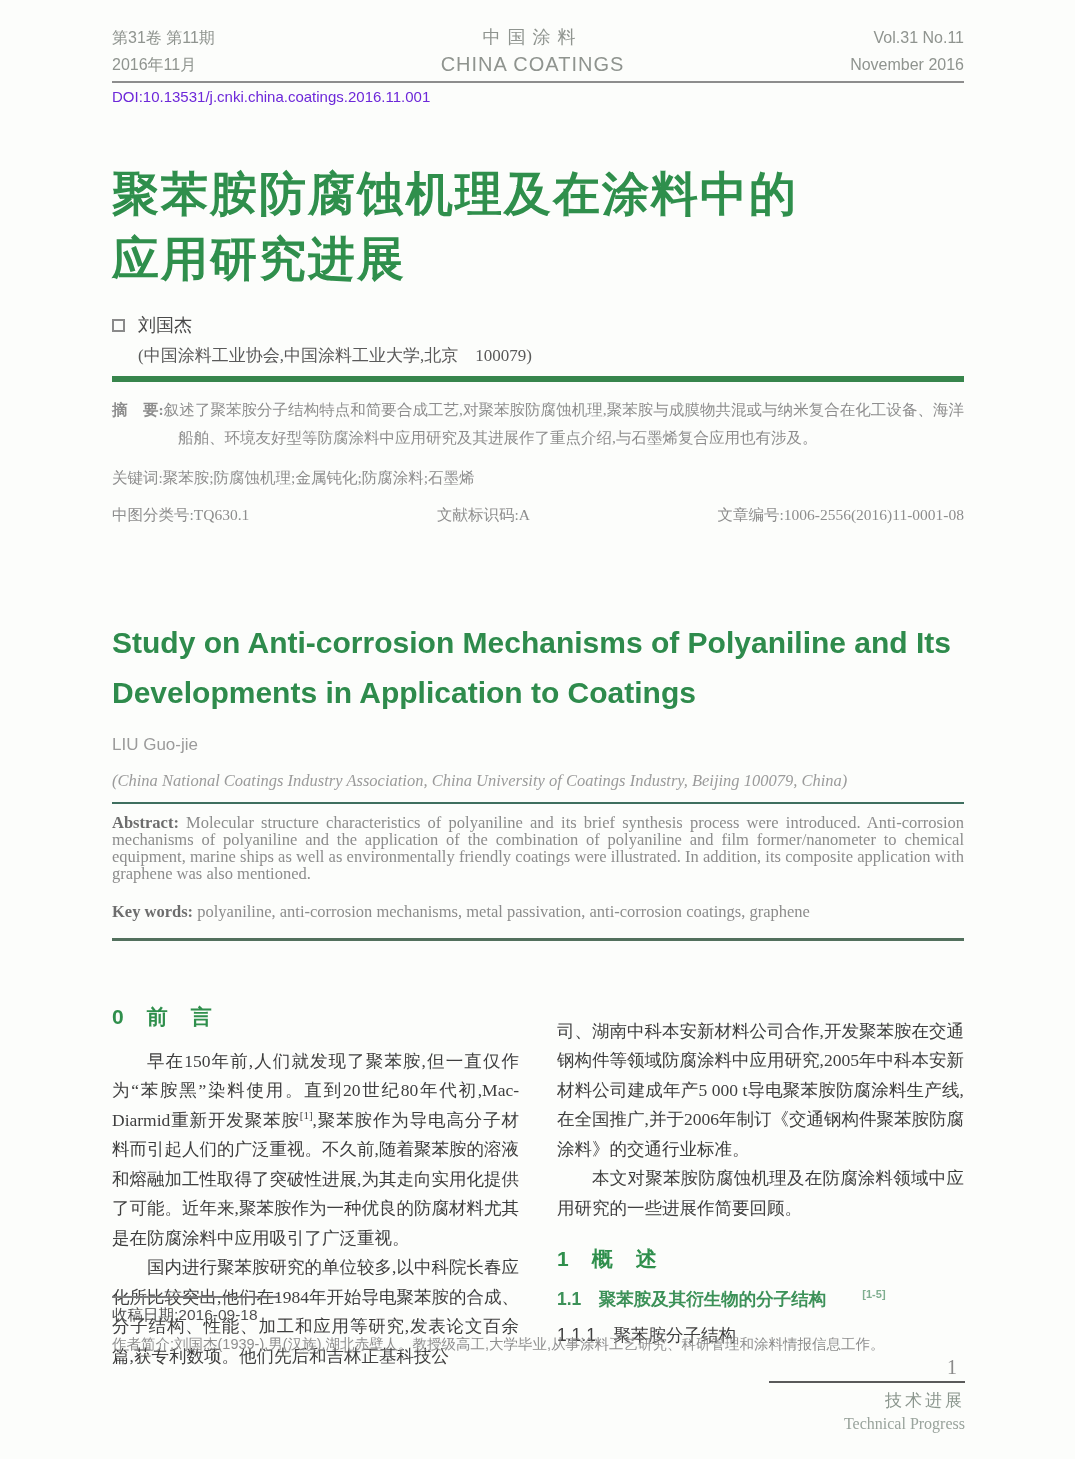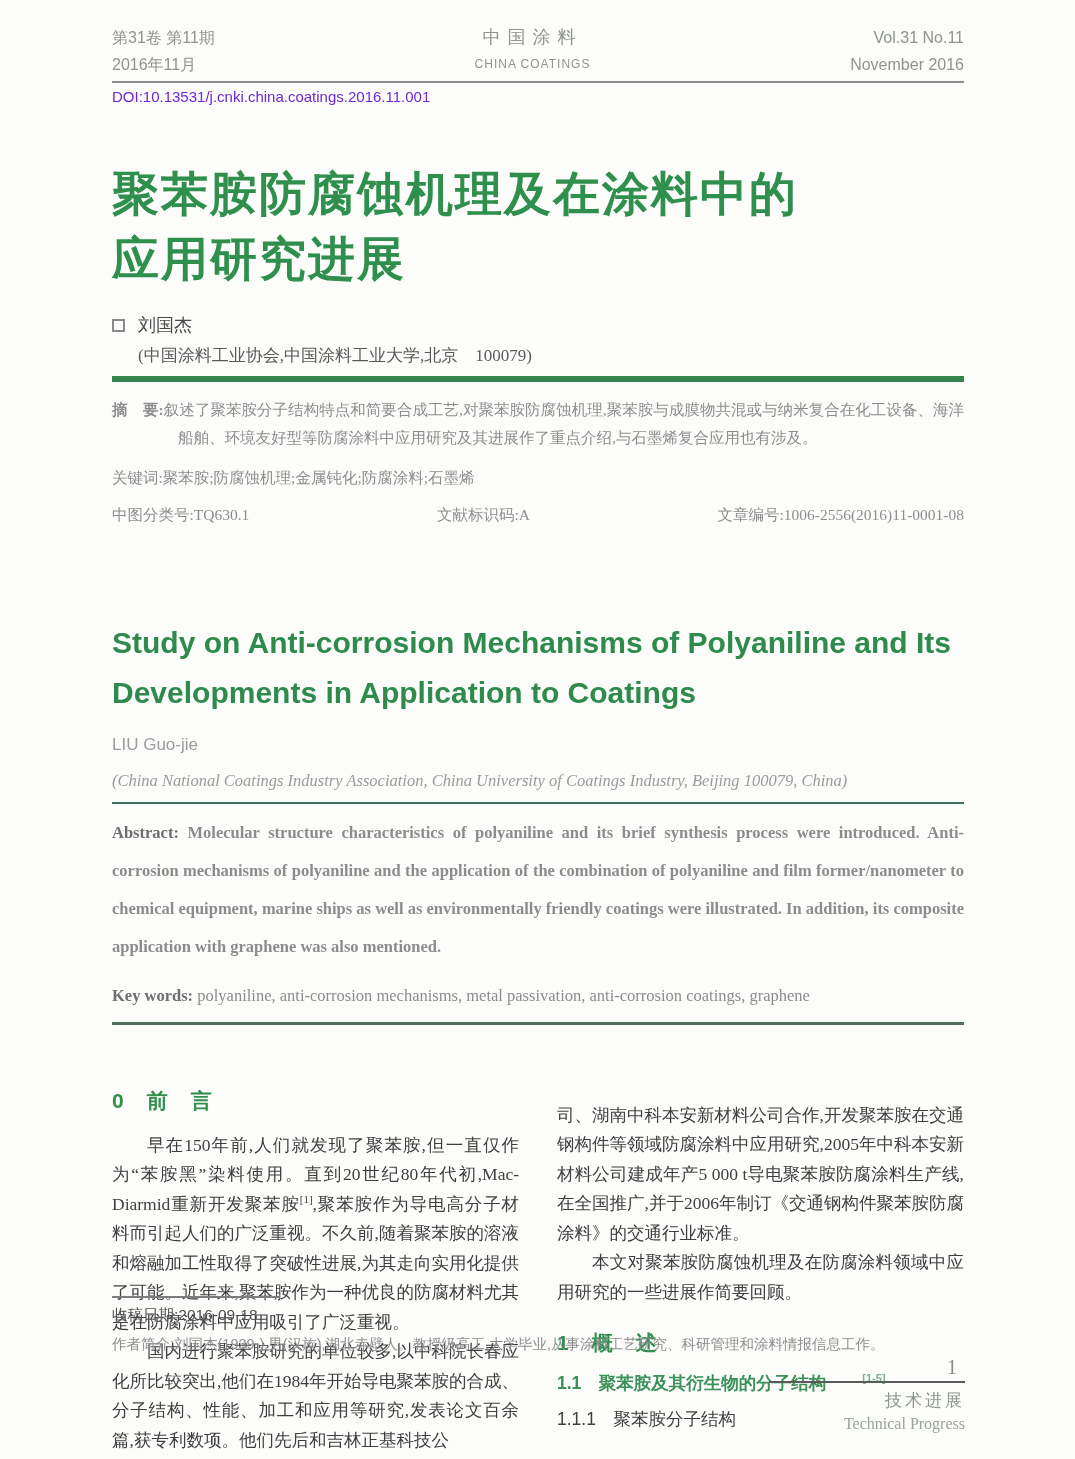--- a/index.html
+++ b/index.html
@@ -15,21 +15,21 @@
   .content { position: absolute; left: 112px; top: 0; width: 852px; }
 
   
   .jheader { display: flex; justify-content: space-between; align-items: flex-start;
              padding-top: 24px; font-family: "Liberation Sans", sans-serif;
              color: #8f948f; font-size: 16px; line-height: 27px; }
   .jheader .cell-left   { text-align: left; }
   .jheader .cell-center { text-align: center; }
   .jheader .cell-right  { text-align: right; }
   .journal-cn { font-size: 18px; letter-spacing: 7px; }
-  .journal-en { font-size: 12px; letter-spacing: 1px; }
+  .journal-en { font-size: 20px; letter-spacing: 1px; }
   .header-rule { border-bottom: 2px solid #8d8d8d; margin-top: 3px; }
   .doi { margin-top: 5px; font-family: "Liberation Sans", sans-serif;
          font-size: 15px; color: #6d28d9; }
 
   
   .title-cn { margin-top: 56px; font-family: "Liberation Sans", sans-serif;
               font-weight: bold; color: #2f8f4c; font-size: 47px;
               line-height: 65px; letter-spacing: 2px; }
   .author-row { margin-top: 22px; display: flex; align-items: center; gap: 13px;
                 font-size: 18px; color: #4a4a4a; }
@@ -45,22 +45,22 @@
   .meta-row { margin-top: 16px; display: flex; justify-content: space-between;
               font-size: 15.5px; color: #8d8d8d; }
 
   
   .title-en { margin-top: 92px; font-family: "Liberation Sans", sans-serif;
               font-weight: bold; color: #2e8b4c; font-size: 30px; line-height: 50px; }
   .author-en { margin-top: 17px; font-family: "Liberation Sans", sans-serif;
                font-size: 17px; color: #9b9b9b; }
   .affil-en { margin-top: 16px; font-style: italic; font-size: 16.5px; color: #9b9b9b; }
   .rule-med { margin-top: 11px; border-bottom: 2px solid #3f6f5f; }
-  .abstract-en { margin-top: 10px; font-size: 16.5px; line-height: 38px;
-                 color: #8c8c8c; text-align: justify; font-weight: bold; }
+  .abstract-en { margin-top: 10px; font-size: 16.5px; line-height: 17px;
+                 color: #8c8c8c; text-align: justify; }
   .abstract-en b, .keywords-en b { color: #6d6d6d; }
   .keywords-en { margin-top: 1px; font-size: 16.5px; line-height: 28.5px; color: #8c8c8c; }
   .rule-green { margin-top: 11px; border-bottom: 3px solid #52705d; }
 
   
   .body-cols { margin-top: 62px; display: flex; gap: 38px; align-items: center; }
   .col { width: 407px; }
   .h-sec { font-family: "Liberation Sans", sans-serif; font-weight: bold;
            color: #2f8f4c; font-size: 21px; margin: 0 0 16px 0; letter-spacing: 1px; }
   .body-cols p { margin: 0; font-size: 17.5px; line-height: 29.5px;

